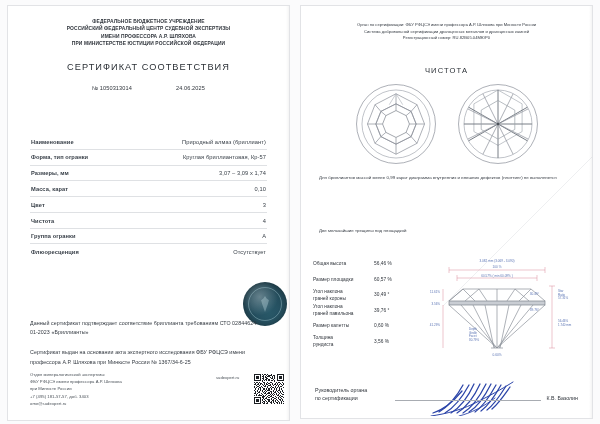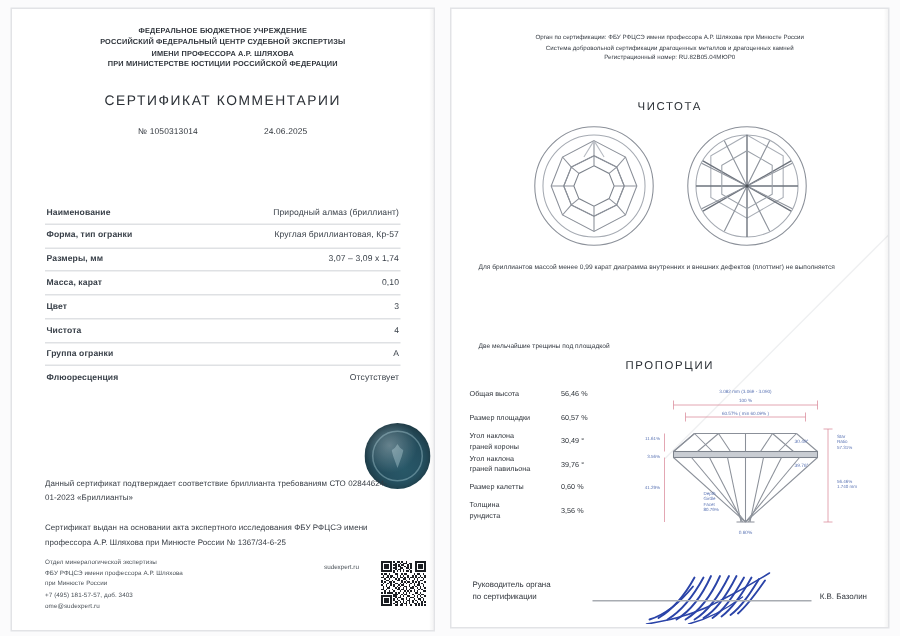--- a/index.html
+++ b/index.html
@@ -260,21 +260,21 @@
 
   <div class="page page-left">
 
     <div class="org-block">
       <div>ФЕДЕРАЛЬНОЕ БЮДЖЕТНОЕ УЧРЕЖДЕНИЕ</div>
       <div>РОССИЙСКИЙ ФЕДЕРАЛЬНЫЙ ЦЕНТР СУДЕБНОЙ ЭКСПЕРТИЗЫ</div>
       <div>ИМЕНИ ПРОФЕССОРА А.Р. ШЛЯХОВА</div>
       <div>ПРИ МИНИСТЕРСТВЕ ЮСТИЦИИ РОССИЙСКОЙ ФЕДЕРАЦИИ</div>
     </div>
 
-    <div class="cert-title">СЕРТИФИКАТ КОММЕНТАРИИ</div>
+    <div class="cert-title">СЕРТИФИКАТ СООТВЕТСТВИЯ</div>
 
     <div class="cert-meta">
       <span>№ 1050313014</span>
       <span>24.06.2025</span>
     </div>
 
     <div class="spec-table">
       <div class="spec-row">
         <span class="spec-label">Наименование</span>
         <span class="spec-value">Природный алмаз (бриллиант)</span>
@@ -614,21 +614,20 @@
           <polygon points="50,22 70,33.5 70,56.5 50,68 30,56.5 30,33.5" stroke="#9aa0a8"></polygon>
           <circle cx="50" cy="50" r="1.4" fill="#4b5158" stroke="none"></circle>
         </g>
       </svg>
     </div>
 
     <div class="note-clarity">Для бриллиантов массой менее 0,99 карат диаграмма внутренних и внешних дефектов (плоттинг) не выполняется</div>
 
     <div class="comment-text">Две мельчайшие трещины под площадкой</div>
 
-    <div class="section-title title-proportions">ПРОПОРЦИИ</div>
 
     <div class="prop-table">
       <div class="prop-row">
         <span class="prop-name">Общая высота</span>
         <span class="prop-val">56,46 %</span>
       </div>
       <div class="prop-row">
         <span class="prop-name">Размер площадки</span>
         <span class="prop-val">60,57 %</span>
       </div>

